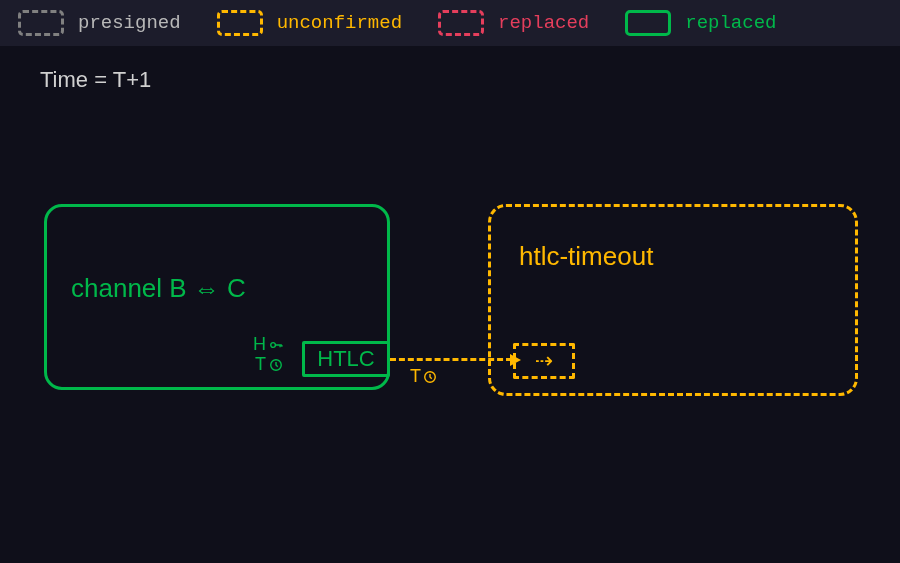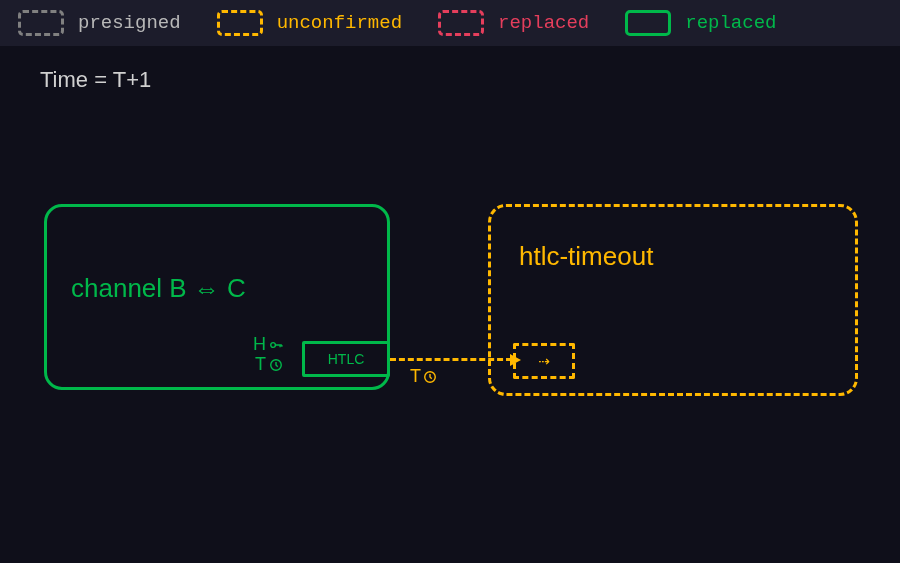--- a/index.html
+++ b/index.html
@@ -79,21 +79,21 @@
     font-size: 26px;
     white-space: nowrap;
   }
   .title.green  { color: var(--green); }
   .title.yellow { color: var(--yellow); }
 
   .subbox {
     position: absolute;
     border-width: 3px;
     border-radius: 2px;
-    font-size: 14px;
+    font-size: 22px;
     display: flex;
     align-items: center;
     justify-content: center;
     padding: 2px 6px;
   }
   .subbox.green  { border: 3px solid var(--green); color: var(--green); }
   .subbox.yellow { border: 3px dashed var(--yellow); color: var(--yellow); }
 
   .annot {
     position: absolute;

